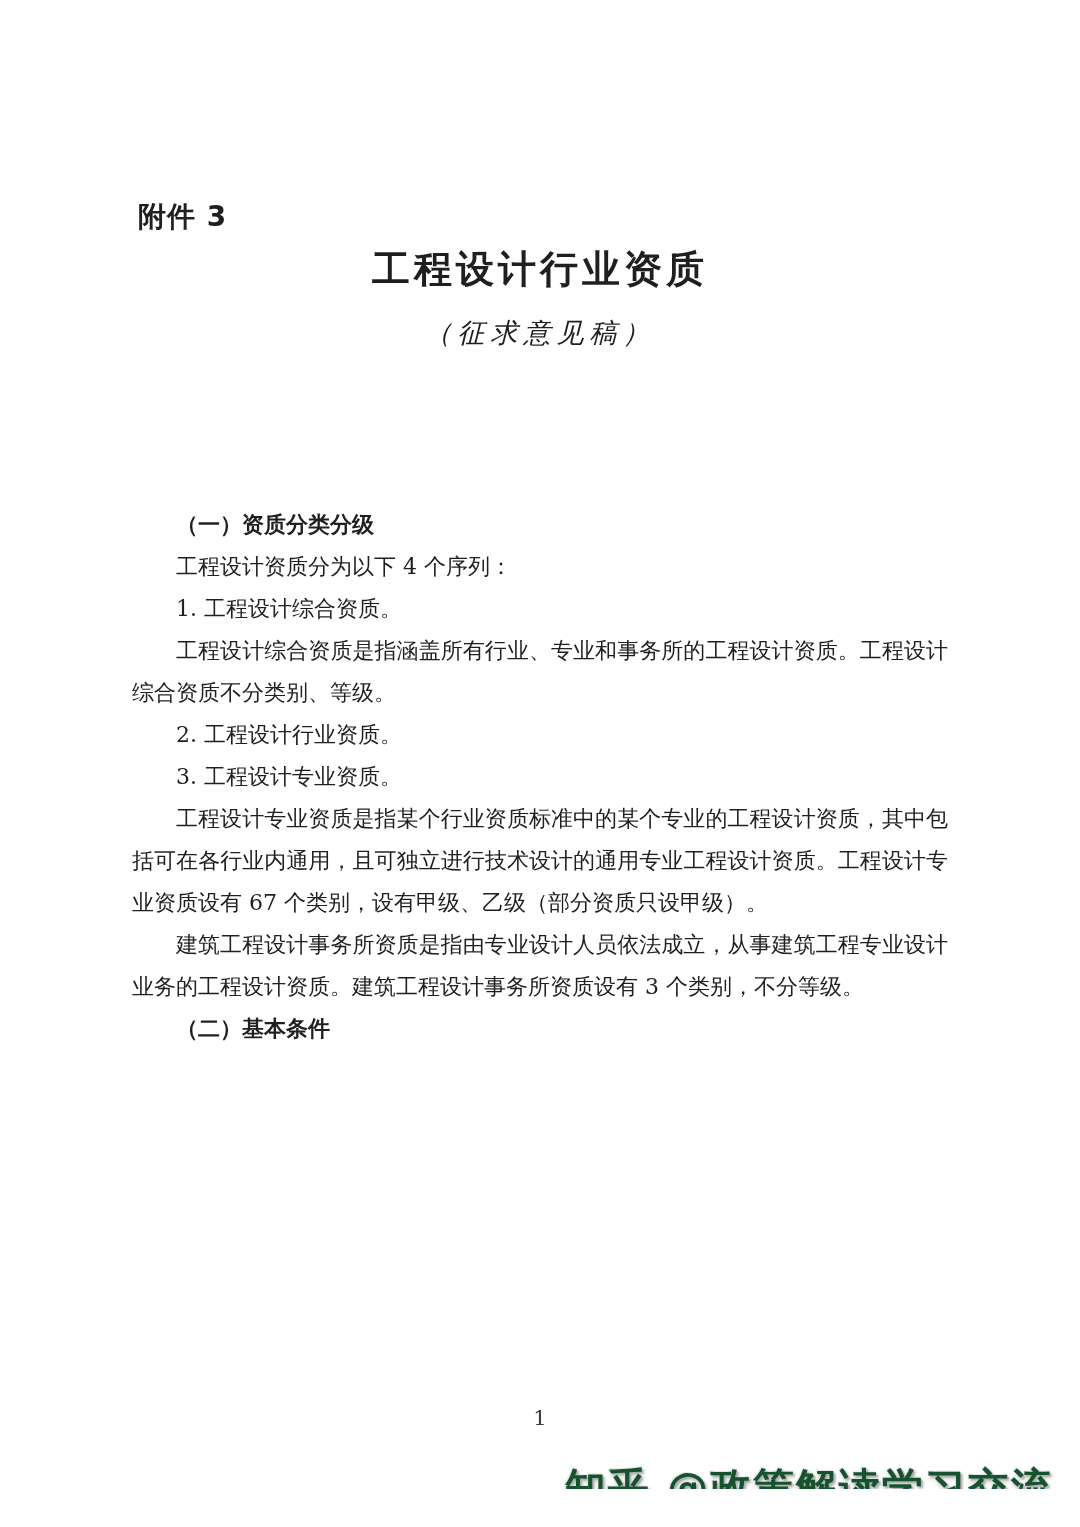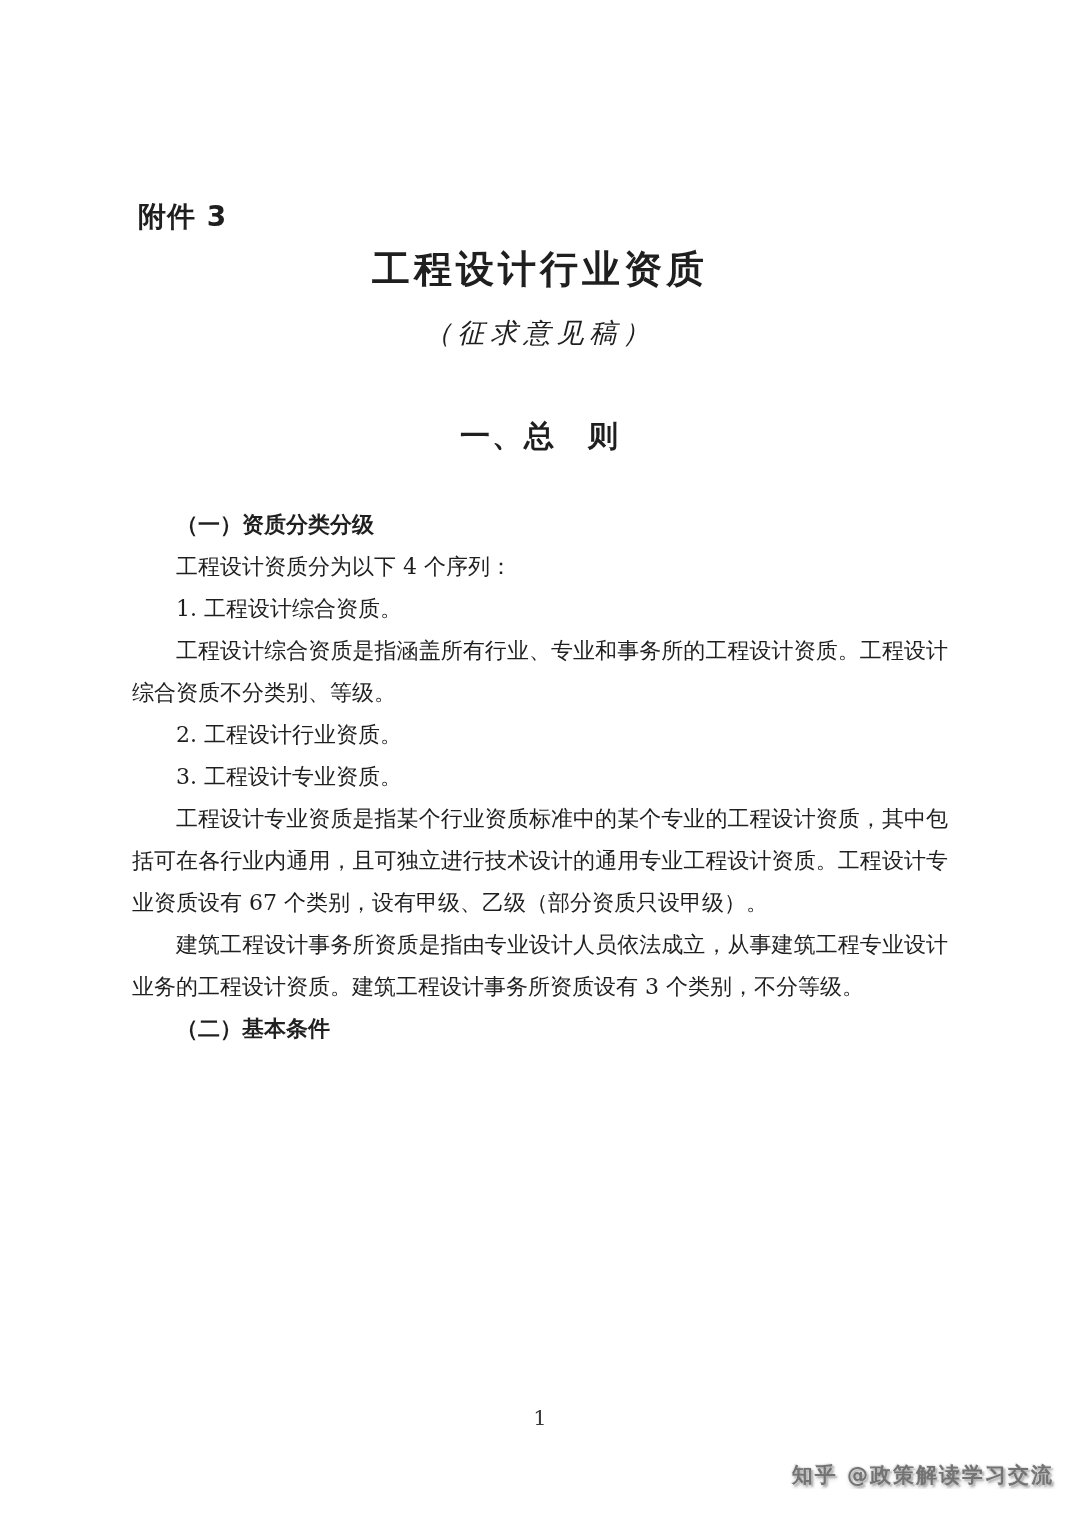--- a/index.html
+++ b/index.html
@@ -85,41 +85,40 @@
     text-align: center;
     font-size: 21px;
     color: #3a3a3a;
   }
   .watermark {
     position: absolute;
     top: 1461px;
     right: 26px;
     font-family: "DejaVu Sans", sans-serif;
     font-weight: bold;
-    font-size: 21px;
+    font-size: 41px;
     letter-spacing: 2px;
-    color: #737373;
+    color: #14532d;
     text-shadow:
       2px 2px 2px #adadad,
       -1px -1px 1px #e4e4e4,
       1px 3px 4px rgba(160,160,160,0.55);
   }
 </style>
 </head>
 <body>
 
 <div class="page">
 
   <div class="attachment">附件 3</div>
 
   <h1 class="doc-title">工程设计行业资质</h1>
 
   <div class="doc-subtitle">（征求意见稿）</div>
 
-  <h2 class="section-heading">一、总　则</h2>
 
   <div class="doc-body">
     <p class="subsection">（一）资质分类分级</p>
     <p>工程设计资质分为以下 4 个序列：</p>
     <p>1. 工程设计综合资质。</p>
     <p>工程设计综合资质是指涵盖所有行业、专业和事务所的工程设计资质。工程设计综合资质不分类别、等级。</p>
     <p>2. 工程设计行业资质。</p>
     <p>3. 工程设计专业资质。</p>
     <p>工程设计专业资质是指某个行业资质标准中的某个专业的工程设计资质，其中包括可在各行业内通用，且可独立进行技术设计的通用专业工程设计资质。工程设计专业资质设有 67 个类别，设有甲级、乙级（部分资质只设甲级）。</p>
     <p>建筑工程设计事务所资质是指由专业设计人员依法成立，从事建筑工程专业设计业务的工程设计资质。建筑工程设计事务所资质设有 3 个类别，不分等级。</p>

